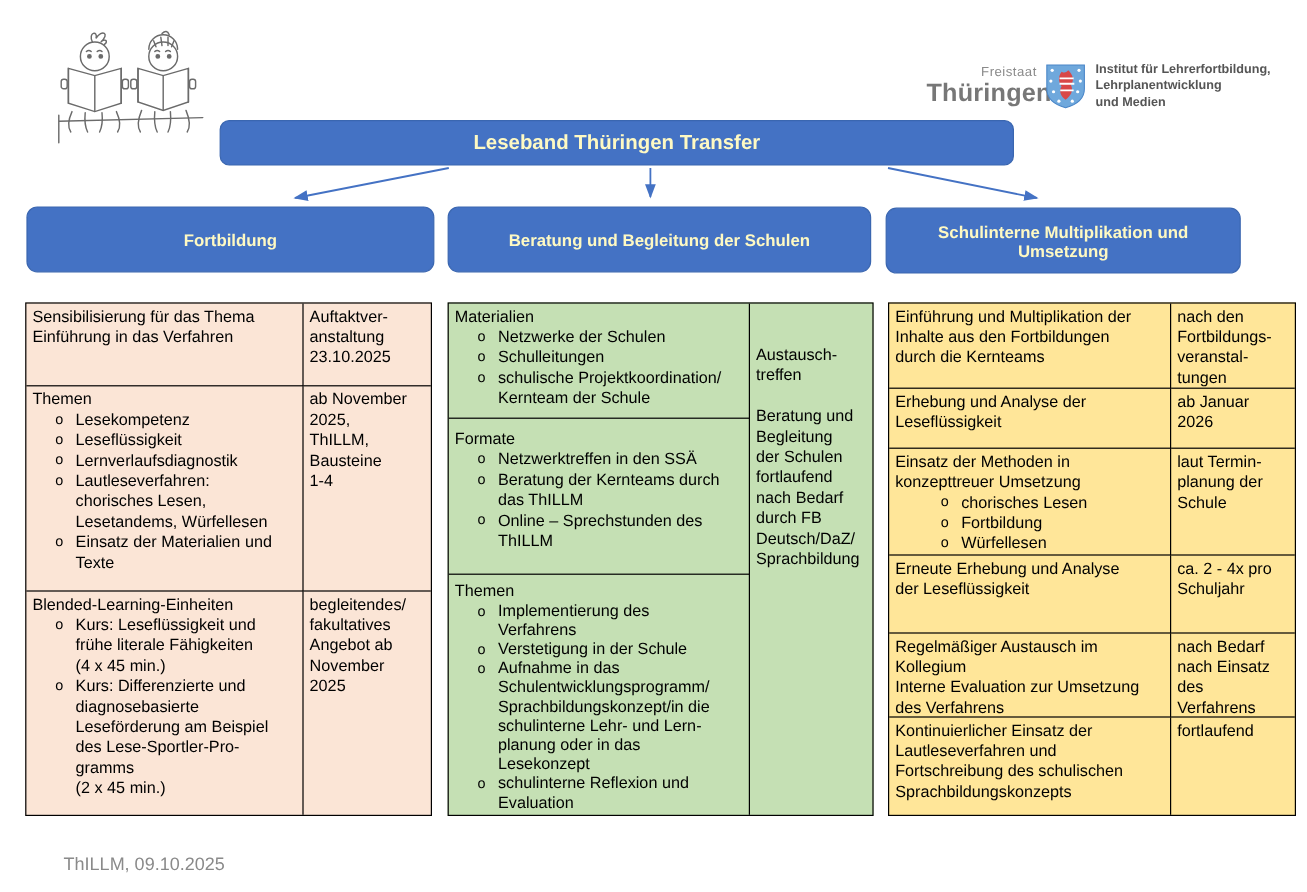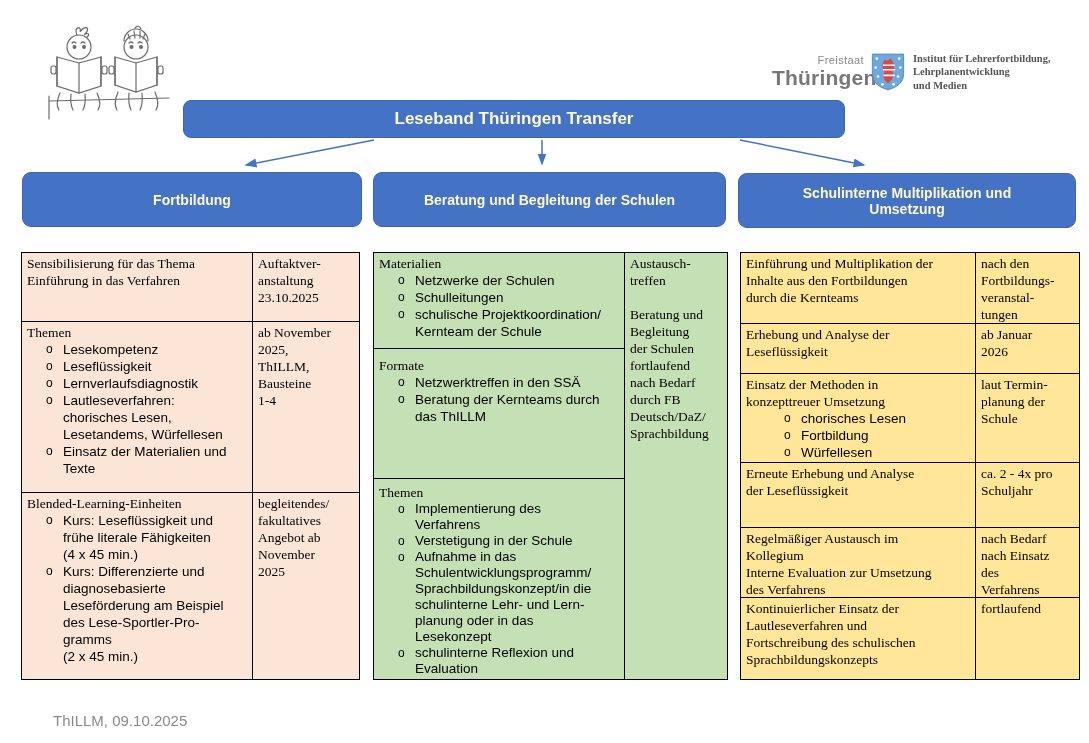--- a/index.html
+++ b/index.html
@@ -15,35 +15,35 @@
   .coa{width:34px;height:38px;margin:0 8px 0 7px;flex:0 0 auto;}
   .brand-institute{font-size:10.5px;font-weight:600;color:#555;line-height:1.3;white-space:pre-line;}
 
   
   .bluebox{position:absolute;background:#4472C4;border:1px solid #3a66b0;color:#fef9c3;font-weight:bold;
            display:flex;align-items:center;justify-content:center;text-align:center;border-radius:9px;
            box-sizing:border-box;}
   .title-box{left:183px;top:100px;width:662px;height:38px;font-size:17px;border-radius:8px;}
   .hdr1{left:22px;top:172px;width:340px;height:55px;font-size:14px;}
   .hdr2{left:373px;top:172px;width:353px;height:55px;font-size:14px;}
-  .hdr3{left:738px;top:173px;width:338px;height:55px;font-size:14px;padding:0 28px;}
+  .hdr3{left:738px;top:173px;width:296px;height:55px;font-size:14px;padding:0 28px;}
 
   .arrows{position:absolute;left:0;top:0;width:1089px;height:743px;pointer-events:none;}
 
   
   .tbl{position:absolute;top:252px;display:grid;border:1px solid #000;box-sizing:content-box;}
   .tbl1{left:21px;grid-template-columns:231px 106px;grid-template-rows:69px 171px 186px;background:#FBE5D6;}
   .tbl2{left:373px;grid-template-columns:251px 102px;grid-template-rows:96px 130px 200px;background:#C5E0B4;}
   .tbl3{left:740px;grid-template-columns:235px 103px;grid-template-rows:71px 50px 89px 65px 70px 81px;background:#FFE699;}
   .cell{border-right:1px solid #000;border-bottom:1px solid #000;padding:2px 5px;font-size:13.5px;
         line-height:17px;overflow:hidden;box-sizing:border-box;}
   .cR{border-right:none;}
   .noB{border-bottom:none;}
-  .pre{white-space:pre-line;font-family:Liberation Serif, serif;}
-  .merged{grid-column:2;grid-row:1/span 3;}
+  .pre{white-space:pre-line;}
+  .merged{grid-column:2;grid-row:1/span 3;margin-top:32px;}
   .olist{list-style:none;margin:0;padding:0 0 0 17px;}
   .olist li{position:relative;padding-left:19px;white-space:pre-line;}
   .olist li::before{content:"o";position:absolute;left:2px;top:0;font-size:12px;}
   .deep{padding-left:36px;}
   .lh16{line-height:16px;}
   .lh16 li{line-height:16px;}
 
   .footer{position:absolute;left:53px;top:712px;font-size:15px;color:#8a8a8a;}
 </style>
 </head>
@@ -193,20 +193,22 @@
 durch FB
 Deutsch/DaZ/
 Sprachbildung</div>
 
     <div class="cell" style="grid-column:1;grid-row:2">
       <div class="pre" style="padding-top:6px">Formate</div>
       <ul class="olist">
         <li>Netzwerktreffen in den SSÄ</li>
         <li>Beratung der Kernteams durch
 das ThILLM</li>
+        <li>Online – Sprechstunden des
+ThILLM</li>
       </ul>
     </div>
 
     <div class="cell noB lh16" style="grid-column:1;grid-row:3">
       <div class="pre" style="padding-top:4px">Themen</div>
       <ul class="olist">
         <li>Implementierung des
 Verfahrens</li>
         <li>Verstetigung in der Schule</li>
         <li>Aufnahme in das

